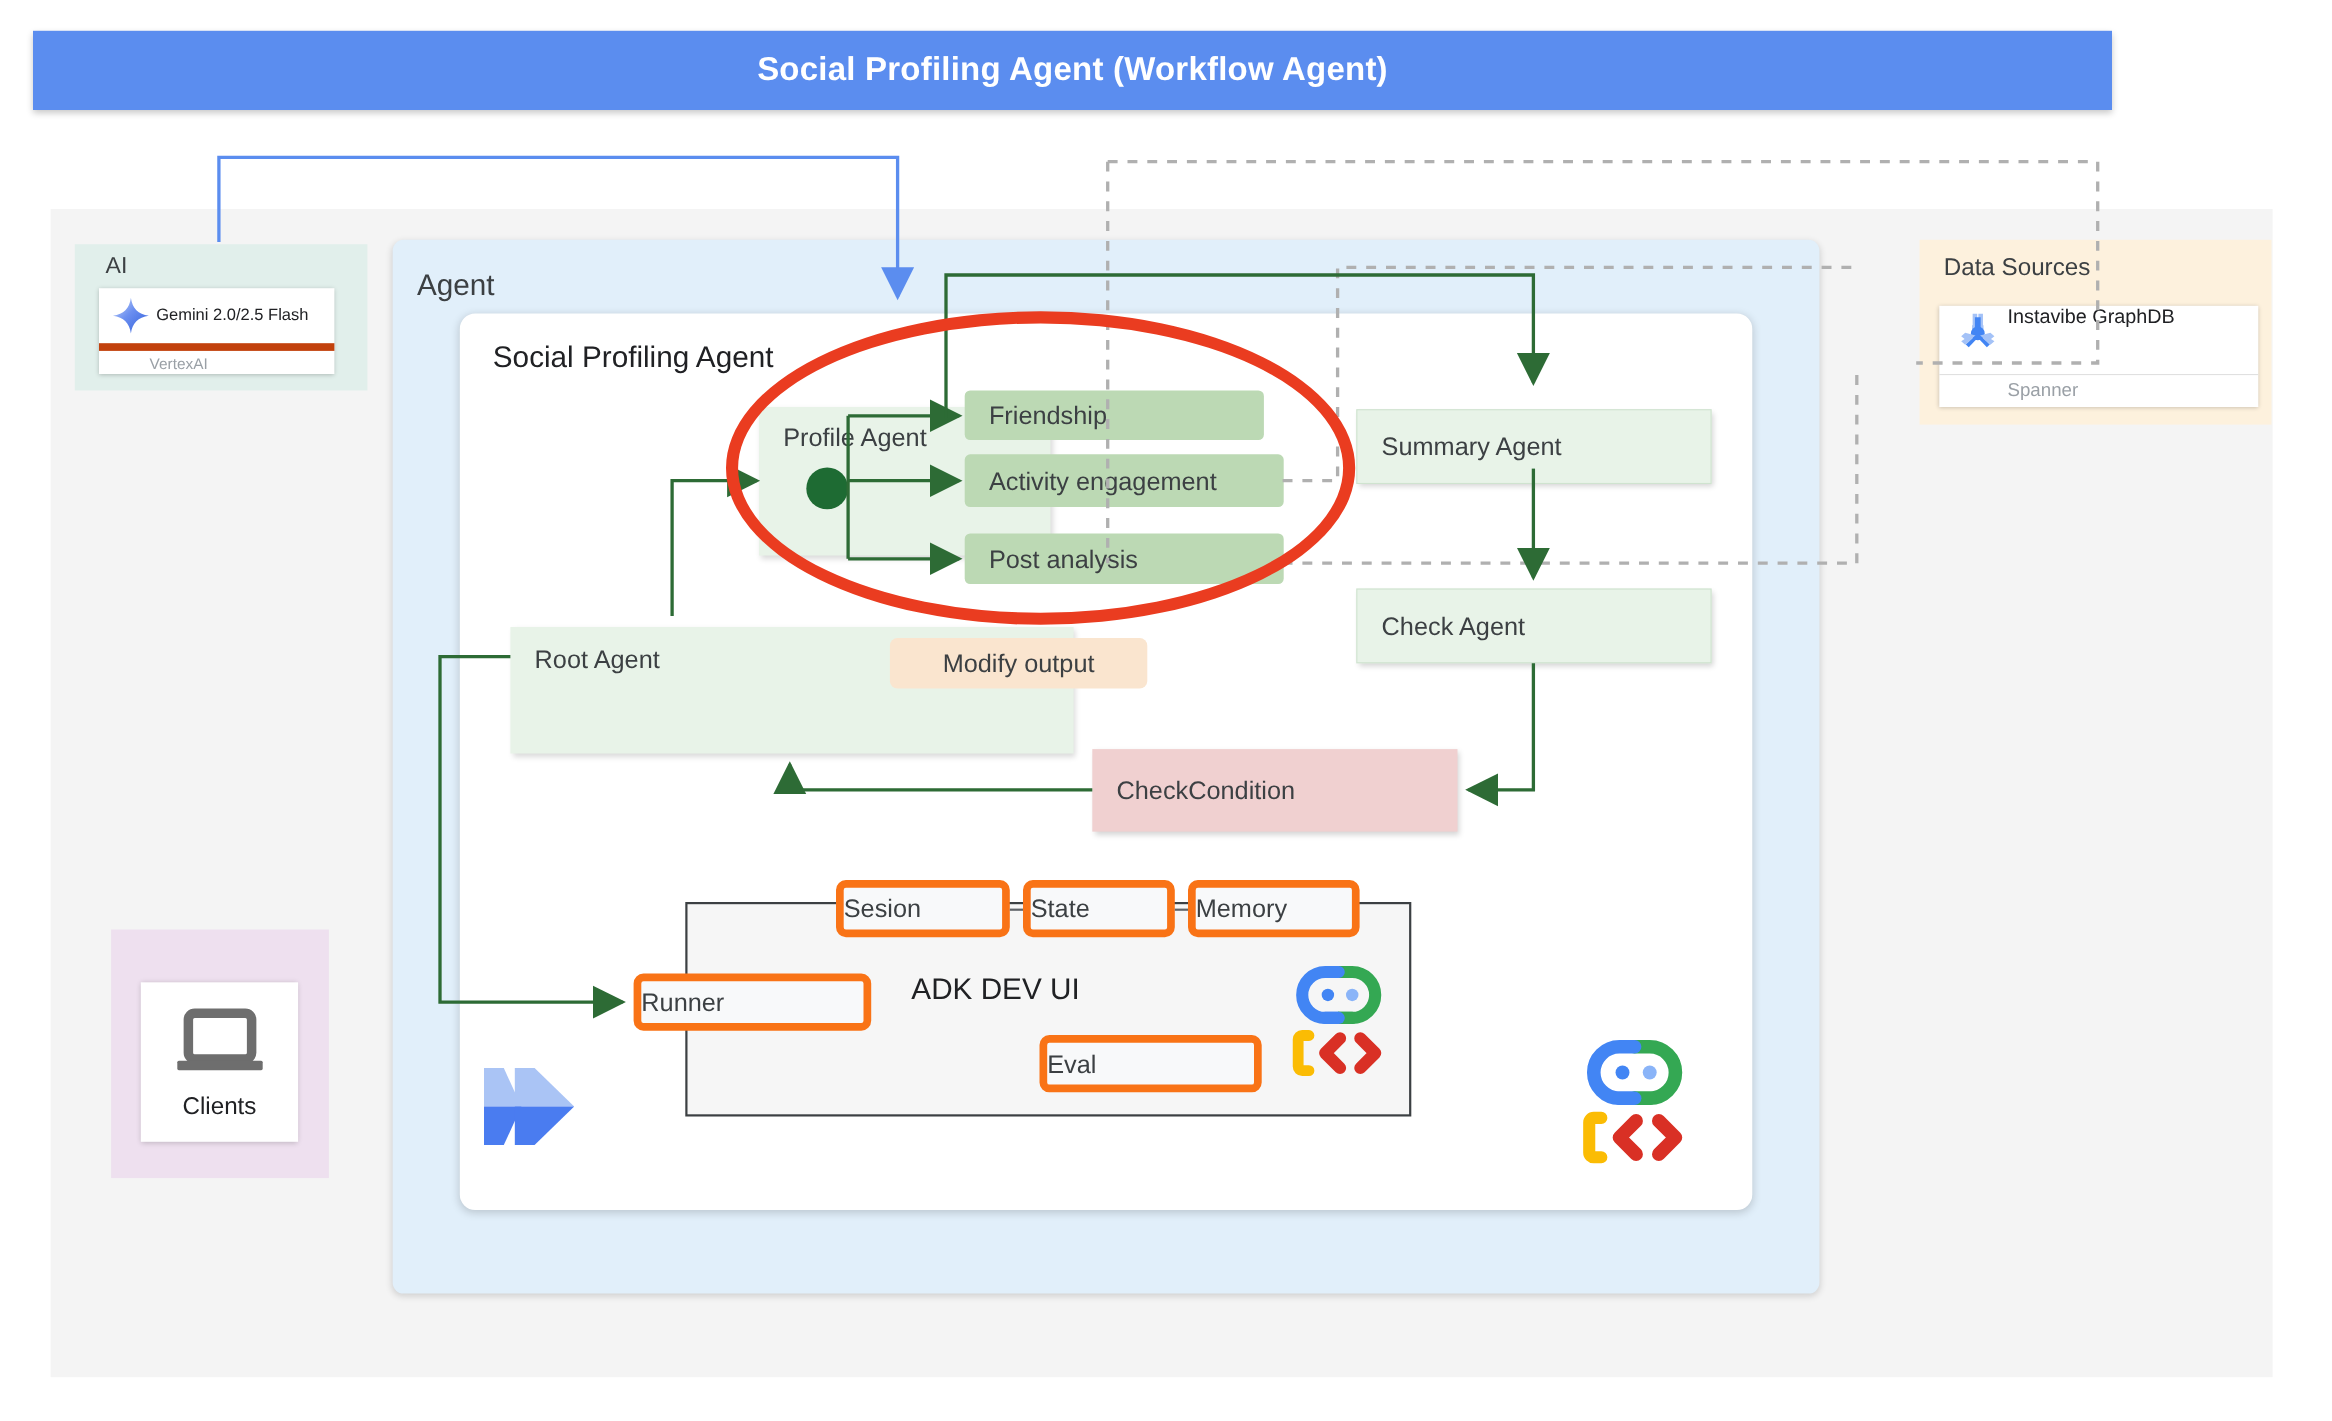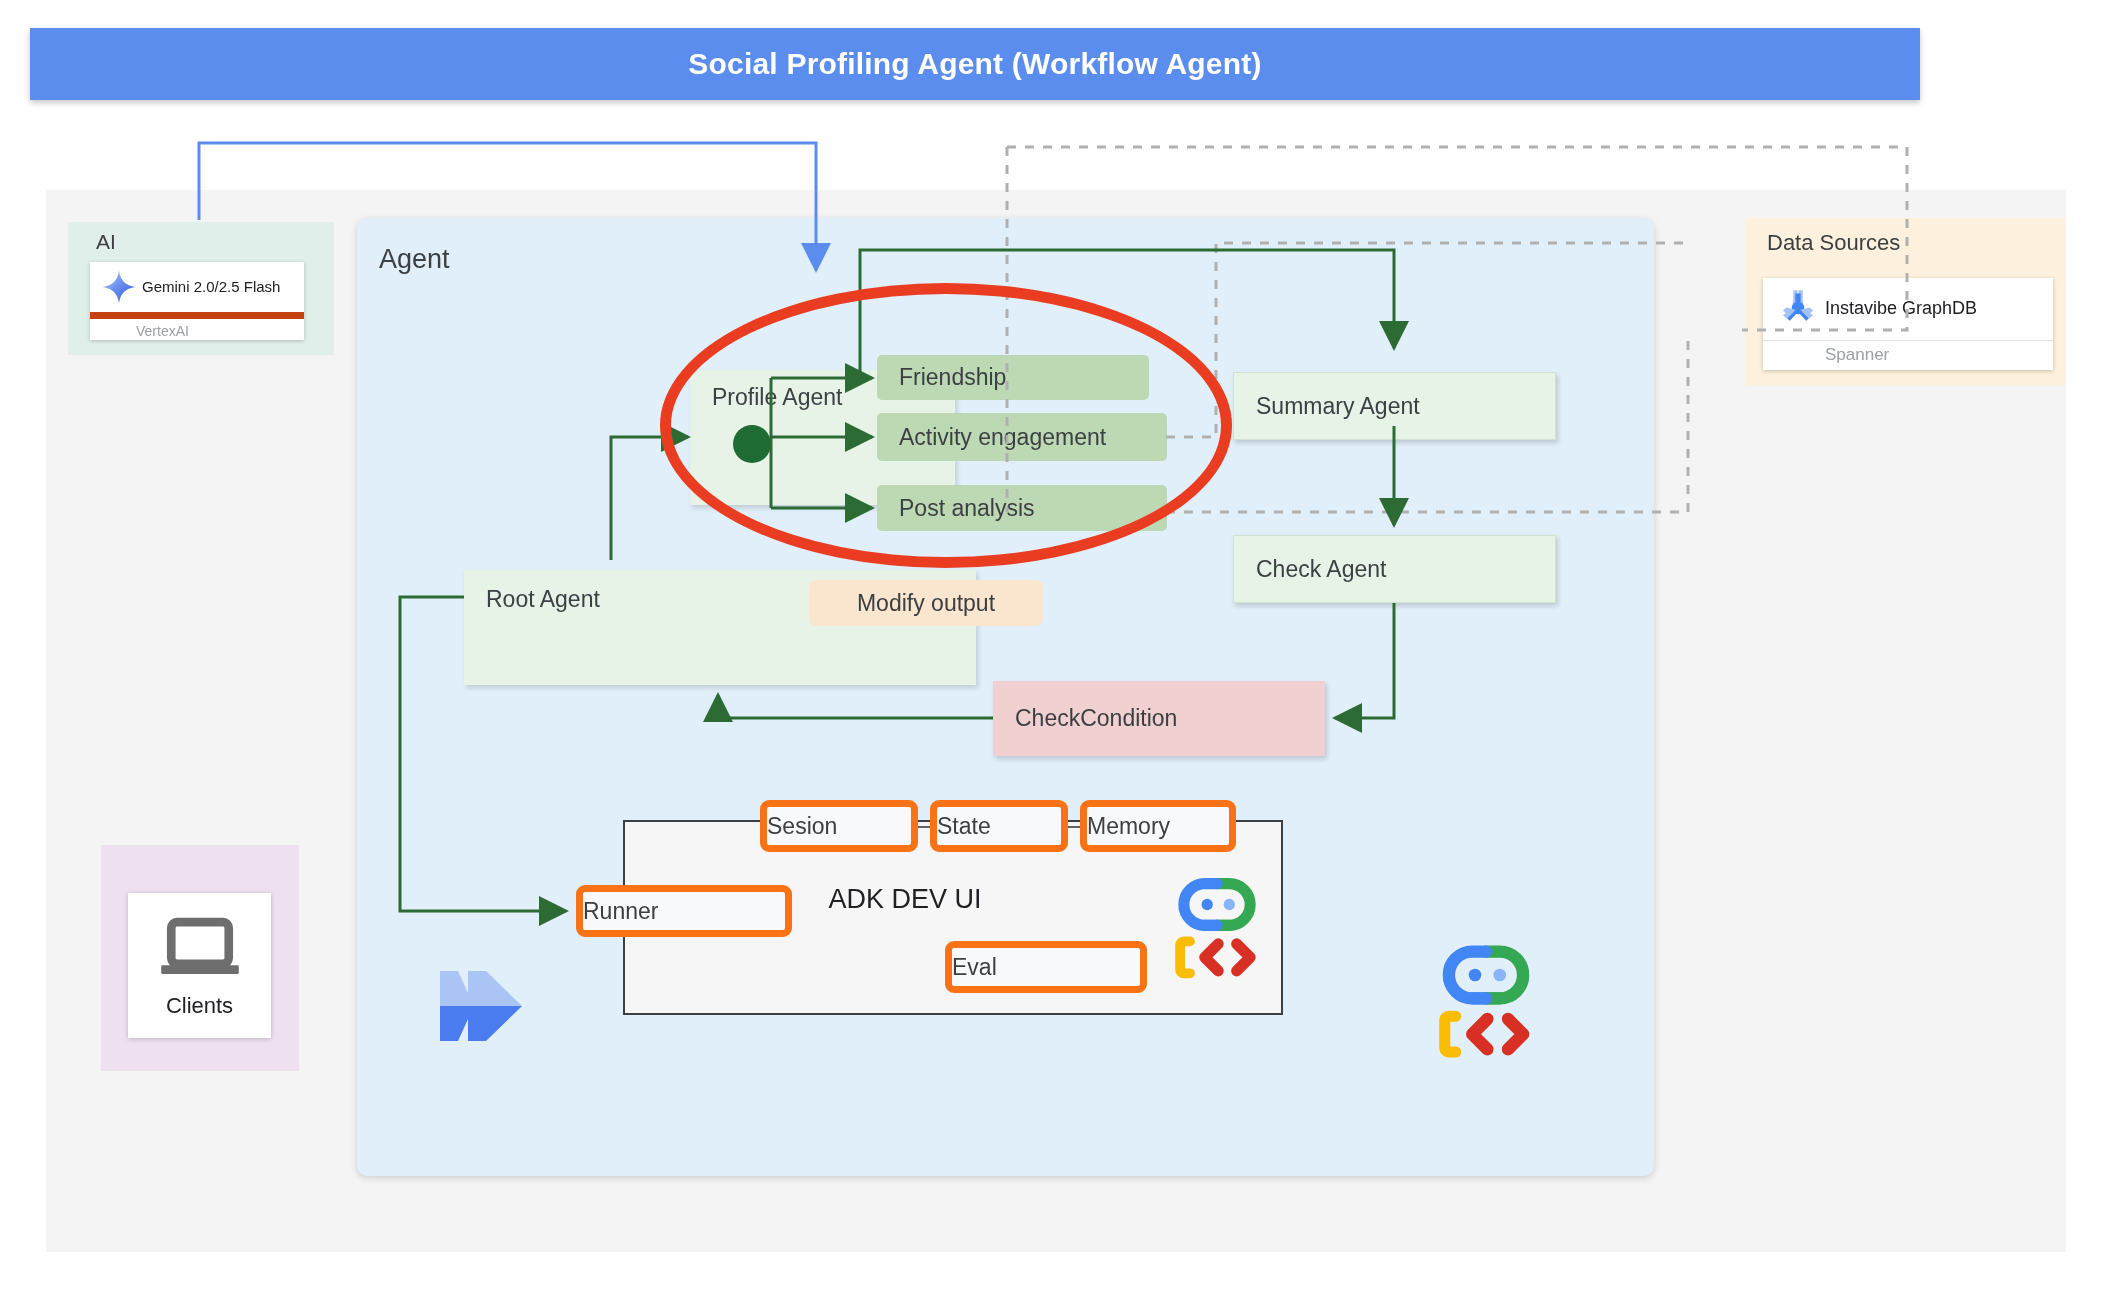--- a/index.html
+++ b/index.html
@@ -74,21 +74,21 @@
   #datasources-label {
     position: absolute; left: 22px; top: 12px;
     font-size: 22px; color: #3c4043;
   }
   #datasource-card {
     position: absolute; left: 18px; top: 60px;
     width: 290px; height: 92px;
     background: #ffffff;
     box-shadow: 0 1px 4px rgba(0,0,0,.22);
   }
-  #datasource-card-top { display: flex; align-items: center; height: 62px; padding: 0 10px; }
+  #datasource-card-top { display: flex; height: 62px; padding: 0 10px; }
   .ds-name { font-size: 18px; color: #202124; line-height: 1.2; }
   .ds-sub-wrap { border-top: 1px solid #e0e0e0; padding: 4px 0 0 62px; }
   .ds-sub { font-size: 17px; color: #9aa0a6; }
 
   
   #clients-group {
     position: absolute;
     left: 101px; top: 845px;
     width: 198px; height: 226px;
     background: #eee0ef;
@@ -283,20 +283,23 @@
       <span>
         <svg viewBox="0 0 64 48" width="92" height="70">
           <rect x="12" y="6" width="40" height="29" rx="4" fill="none" stroke="#6e6e6e" stroke-width="6"></rect>
           <rect x="5" y="36" width="54" height="6" rx="1" fill="#6e6e6e"></rect>
         </svg>
       </span>
       <span id="clients-label">Clients</span>
     </div>
   </div>
 
+  <div id="spa-card">
+    <div id="spa-title">Social Profiling Agent</div>
+  </div>
 
   <div id="profile-agent" class="node node-green-pale">
     <span style="padding-left:0">Profile Agent</span>
   </div>
   <div id="profile-dot"></div>
 
   <div id="node-friendship" class="node node-green-mid">
     <span>Friendship</span>
   </div>
   <div id="node-activity" class="node node-green-mid">

